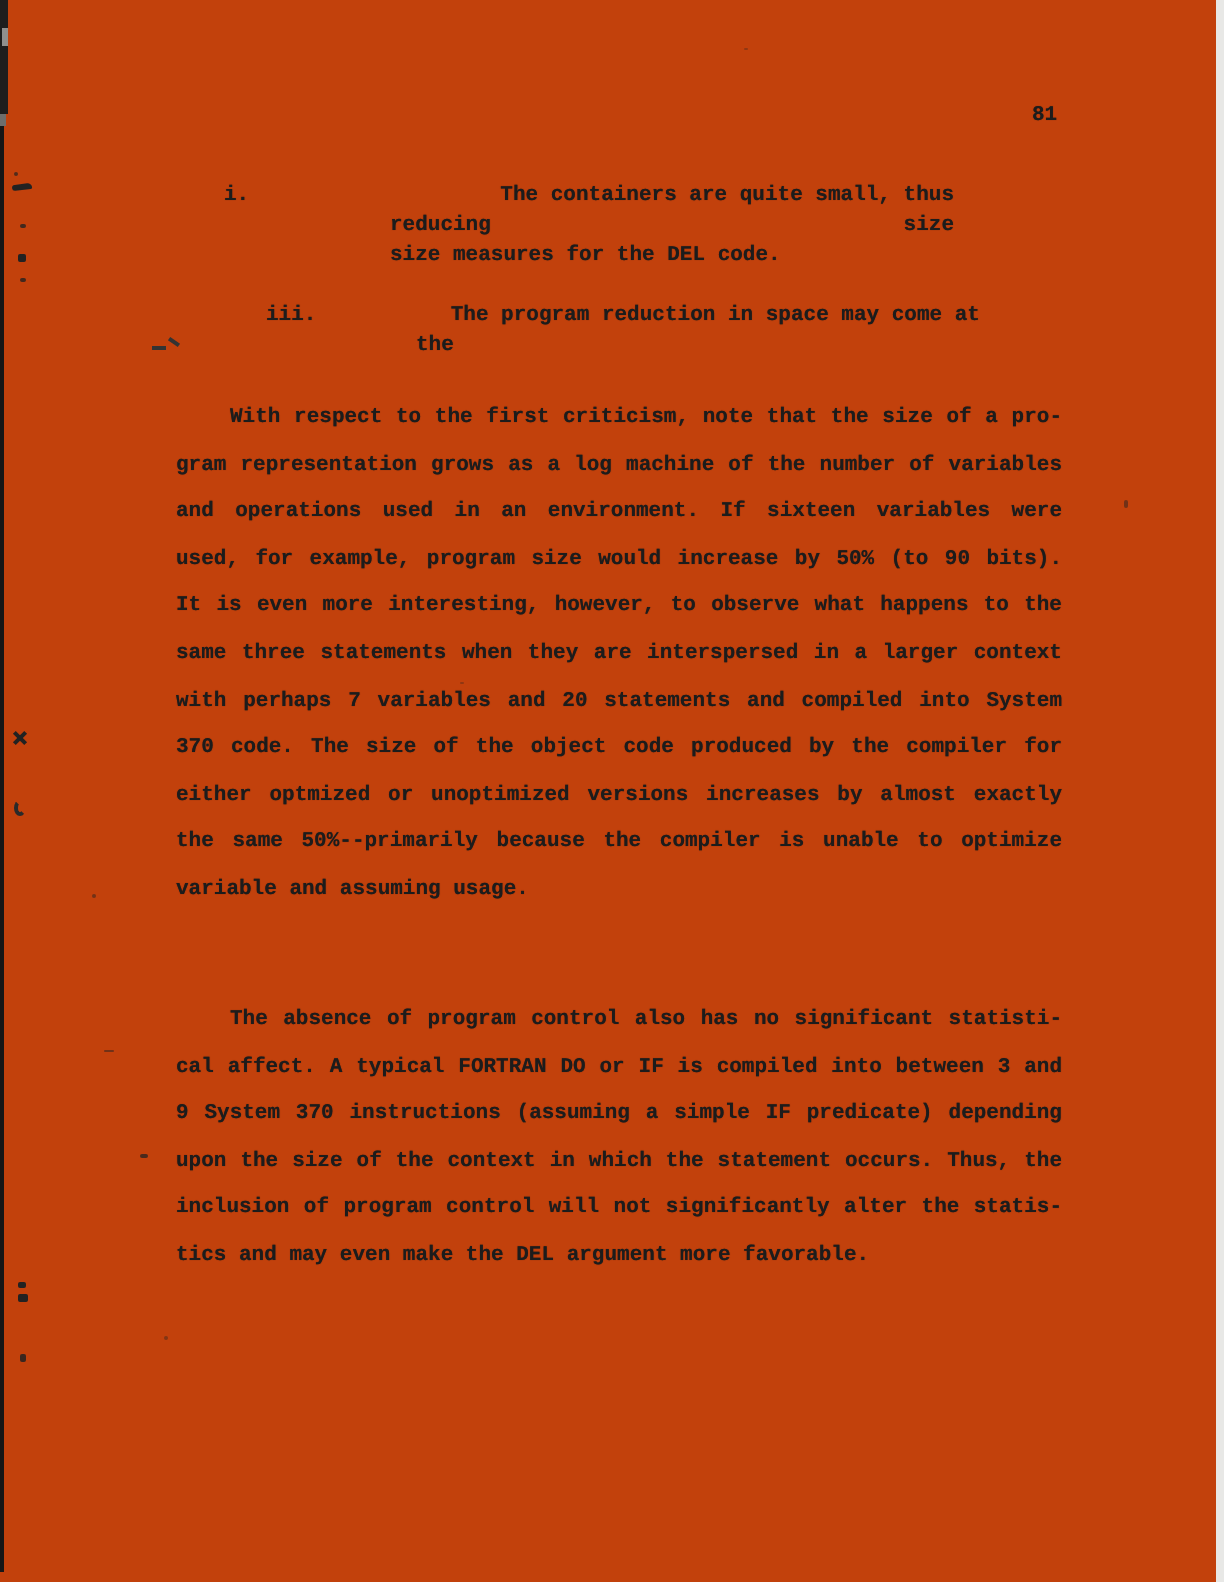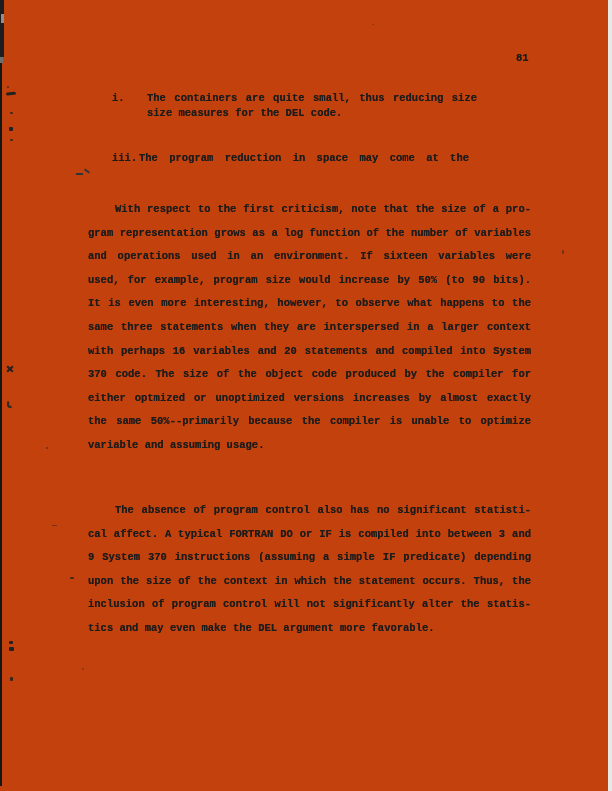--- a/index.html
+++ b/index.html
@@ -19,23 +19,23 @@
   .edge-notch-b { position:absolute; left:0; top:57px; width:3px; height:6px; background:#6e6e6c; }
 
   .page-number { position:absolute; left:516px; top:51px; font-size:10.5px; line-height:14px; }
 
   
   .list-item { position:absolute; left:112px; display:flex; font-size:10.5px; line-height:15px; }
   #li-1 { top:91px; }
   #li-2 { top:127px; }
   #li-3 { top:151px; }
   .li-label { flex:0 0 35px; }
-  #li-3 .li-label { flex-basis:27px; }
+  #li-3 .li-label { flex-basis:27px;margin-left:21px; }
   .li-text { width:330px; }
-  .li-text .tline { text-align:center; }
+  .li-text .tline { text-align:right;margin-left:48px; }
 
   
   .para { position:absolute; left:88px; width:443px; font-size:10.5px; line-height:23.6px; }
   #para1 { top:198px; }
   #para2 { top:499px; }
   .para .tline:first-child { padding-left:27px; }
   .tline { text-align:justify; text-align-last:justify; white-space:normal; }
   .tline.last { text-align-last:left; }
 
   
@@ -105,26 +105,26 @@
   </div>
   <div class="list-item" id="li-3">
     <span class="li-label">iii.</span>
     <div class="li-text">
         <div class="tline">The program reduction in space may come at the</div>
       </div>
   </div>
 
   <div class="para" id="para1">
       <div class="tline">With respect to the first criticism, note that the size of a pro-</div>
-      <div class="tline">gram representation grows as a log function of the number of variables</div>
+      <div class="tline">gram representation grows as a log machine of the number of variables</div>
       <div class="tline">and operations used in an environment.  If sixteen variables were</div>
       <div class="tline">used, for example, program size would increase by 50% (to 90 bits).</div>
       <div class="tline">It is even more interesting, however, to observe what happens to the</div>
       <div class="tline">same three statements when they are interspersed in a larger context</div>
-      <div class="tline">with perhaps 16 variables and 20 statements and compiled into System</div>
+      <div class="tline">with perhaps 7 variables and 20 statements and compiled into System</div>
       <div class="tline">370 code.  The size of the object code produced by the compiler for</div>
       <div class="tline">either optmized or unoptimized versions increases by almost exactly</div>
       <div class="tline">the same 50%--primarily because the compiler is unable to optimize</div>
       <div class="tline last">variable and assuming usage.</div>
     </div>
   <div class="para" id="para2">
       <div class="tline">The absence of program control also has no significant statisti-</div>
       <div class="tline">cal affect.  A typical FORTRAN DO or IF is compiled into between 3 and</div>
       <div class="tline">9 System 370 instructions (assuming a simple IF predicate) depending</div>
       <div class="tline">upon the size of the context in which the statement occurs.  Thus, the</div>

